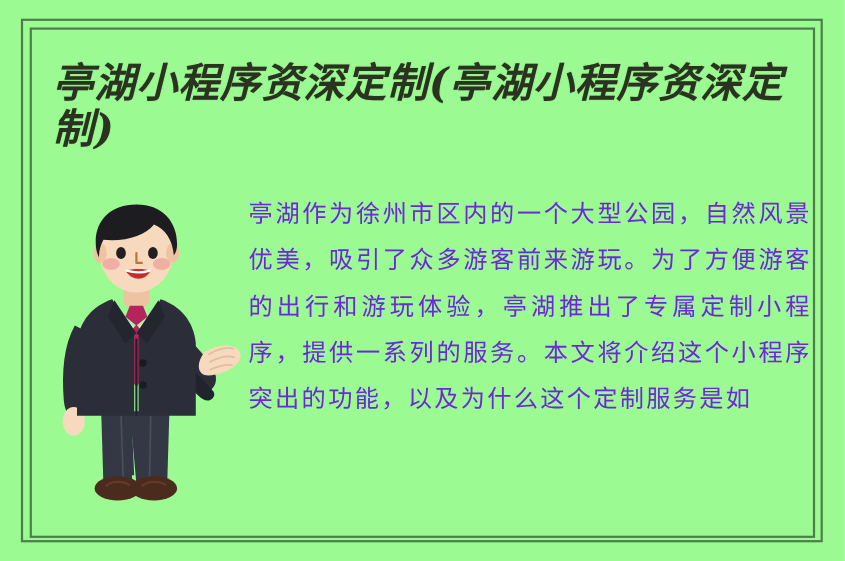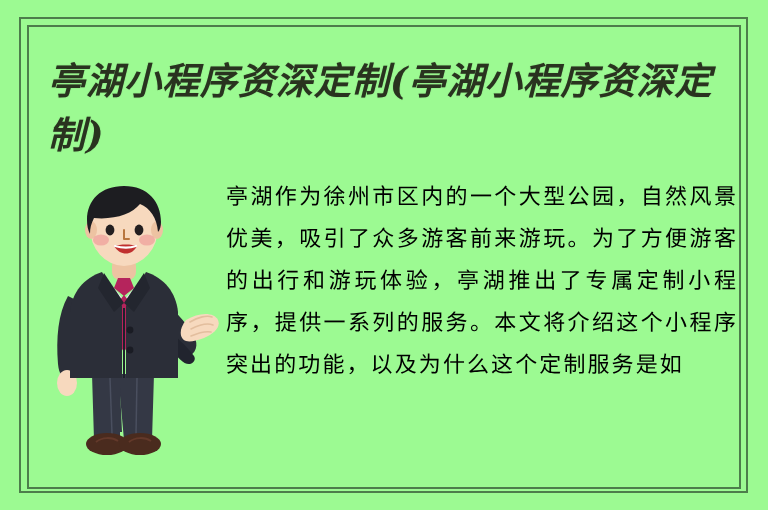--- a/index.html
+++ b/index.html
@@ -49,38 +49,38 @@
     position: absolute;
     left: 48px;
     top: 54px;
     width: 688px;
     margin: 0;
     color: #29331f;
     font-family: "DejaVu Serif", "Liberation Serif", serif;
     font-weight: 700;
     font-style: italic;
     font-size: 37px;
-    line-height: 54px;
+    line-height: 42px;
     letter-spacing: 1px;
     white-space: normal;
     word-break: break-all;
     text-shadow: 0 0 1px rgba(30,40,25,0.35);
   }
 
   
   .article-body {
     position: absolute;
     left: 226px;
     top: 176px;
     width: 512px;
     height: 305px;
     margin: 0;
     overflow: hidden;
-    color: #000000;
-    font-family: Liberation Serif, serif;
+    color: #6d28d9;
+    font-family: Liberation Mono, monospace;
     font-size: 22px;
     line-height: 42px;
     letter-spacing: 2.1px;
     text-align: justify;
     word-break: break-all;
   }
 
   
   .illustration {
     position: absolute;

